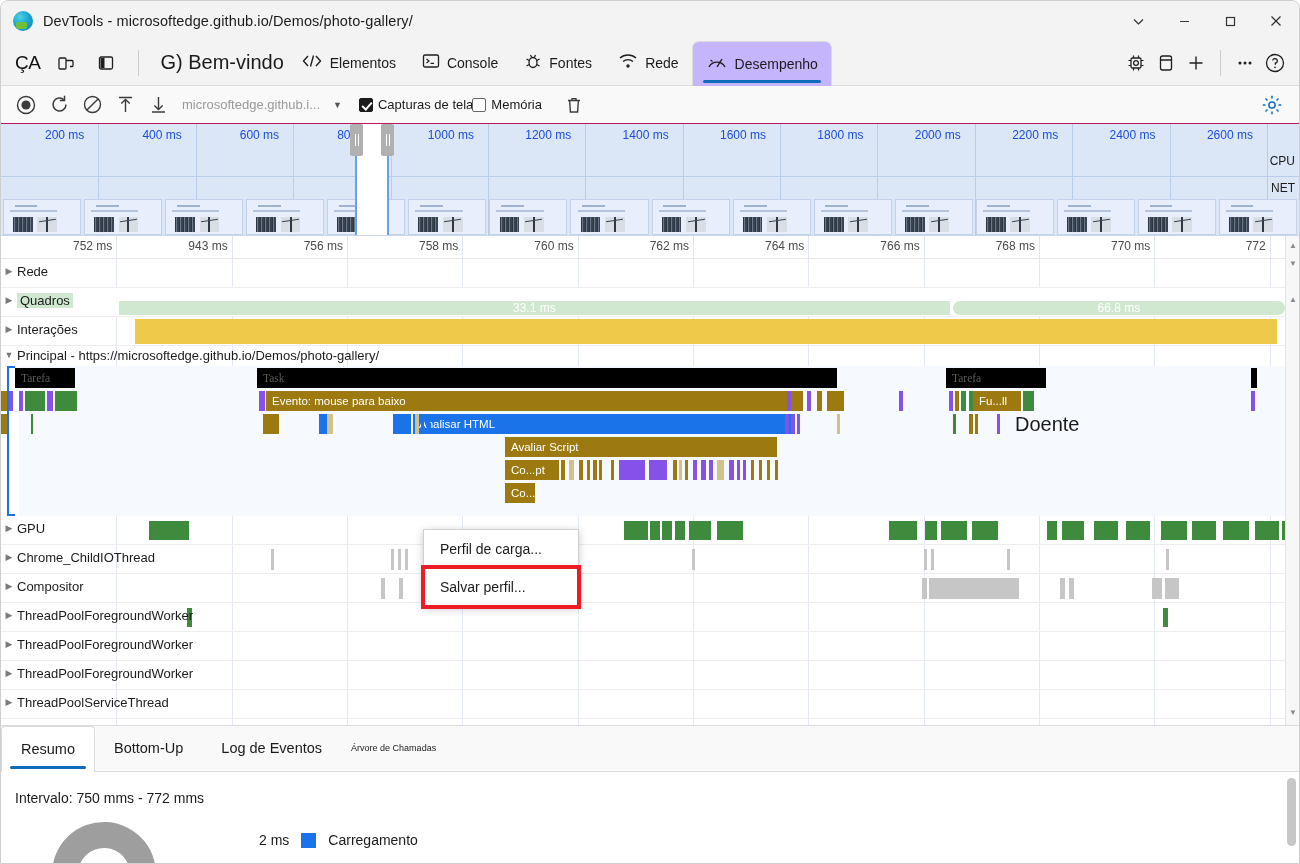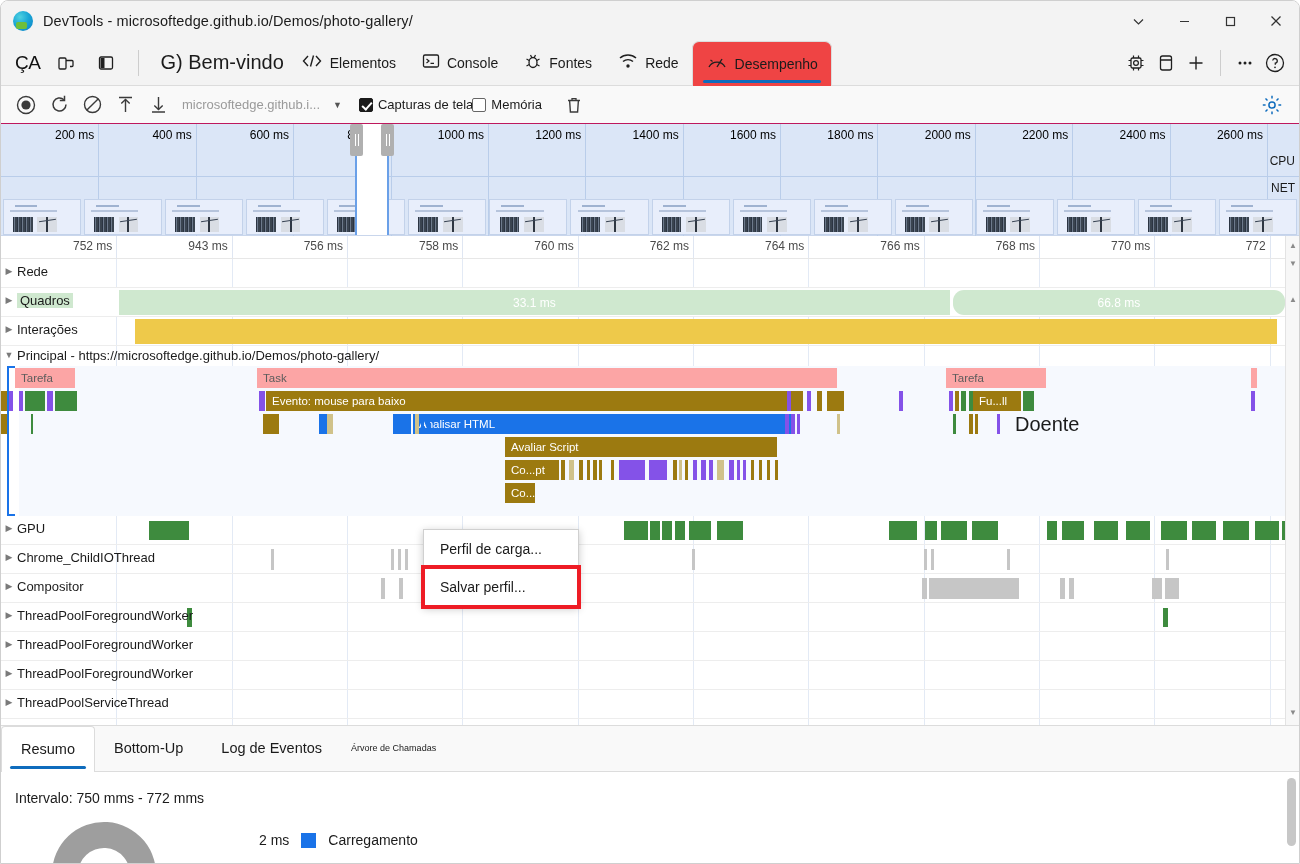--- a/index.html
+++ b/index.html
@@ -59,21 +59,21 @@
   .tabs { display: flex; align-items: flex-end; height: 45px; flex: 1; }
   .tab {
     height: 45px; display: flex; align-items: center; gap: 7px;
     padding: 0 13px; font-size: 13.5px; color: #1b1b1b;
     position: relative; white-space: nowrap;
   }
   .tab.welcome { font-size: 20px; gap: 6px; padding-right: 4px; }
   .tab.welcome .wtext { font-size: 20px; }
   .tab .tlabel { font-size: 14px; }
   .tab.active {
-    background: #ef4444;
+    background: #c4b5fd;
     border-radius: 7px 7px 0 0;
     border: 1px solid #dcdcdc; border-bottom: none;
     margin-bottom: -1px; padding-bottom: 1px;
   }
   .tab.active::after {
     content: ""; position: absolute; left: 10px; right: 10px; bottom: 3px;
     height: 3px; background: #0f6cbd; border-radius: 2px;
   }
   .tabstrip-right { display: flex; align-items: center; height: 45px; padding-right: 10px; gap: 2px; }
   .tabstrip-right .sep { width: 1px; height: 26px; background: #cdcdcd; margin: 0 8px; }
@@ -98,21 +98,21 @@
   .chkbox.checked { background: #1b1b1b; border-color: #1b1b1b; }
   .chkbox.checked::after {
     content: ""; position: absolute; left: 4px; top: 1px; width: 4px; height: 8px;
     border: solid #fff; border-width: 0 2px 2px 0; transform: rotate(42deg);
   }
   .gear-right { position: absolute; right: 12px; color: #0f6cbd; }
 
   
   .overview { height: 112px; position: relative; background: #dbe6f7; border-bottom: 1px solid #c9d6ec; }
   .ov-tick { position: absolute; top: 0; height: 112px; border-left: 1px solid #b9cdea; }
-  .ov-tick span { position: absolute; right: 5px; top: 4px; font-size: 12px; color: #000000; white-space: nowrap; }
+  .ov-tick span { position: absolute; right: 15px; top: 4px; font-size: 12px; color: #1d4ed8; white-space: nowrap; }
   .ov-cpu-band { position: absolute; left: 0; right: 0; top: 26px; height: 52px; background: #dbe6f7; }
   .ov-cpu-line { position: absolute; left: 0; right: 0; top: 52px; height: 1px; background: #b9cdea; }
   .ov-label { position: absolute; right: 4px; font-size: 12px; color: #1b1b1b; }
   .filmstrip { position: absolute; left: 0; right: 0; bottom: 0; height: 36px; display: flex; gap: 3px; padding: 0 2px; }
   .frame {
     flex: 1; background: #e8eefb; border: 1px solid #c3d2ea; position: relative; overflow: hidden;
   }
   .frame .ftitle { position: absolute; left: 14%; top: 14%; width: 30%; height: 2px; background: #9fb2d0; }
   .frame .fsub { position: absolute; left: 8%; top: 28%; width: 62%; height: 2px; background: #b6c4dc; }
   .frame .fimg1 { position: absolute; left: 12%; bottom: 5%; width: 26%; height: 44%;
@@ -145,35 +145,35 @@
     display: flex; align-items: flex-start; padding-top: 5px; z-index: 3; pointer-events: none;
   }
   .arrow { width: 16px; display: flex; justify-content: center; padding-top: 2px; color: #7a7a7a; font-size: 9px; }
   .trk-label { font-size: 13px; color: #1b1b1b; white-space: nowrap; }
   .row-net { height: 29px; border-bottom: 1px solid #ededed; }
   .row-frames { height: 29px; position: relative; background: #fff; border-bottom: 1px solid #ededed; }
   .row-inter { height: 29px; position: relative; border-bottom: 1px solid #ededed; }
   .row-main-head { height: 20px; position: relative; }
   .row-main { position: relative; }
 
-  .frames-band { position: absolute; left: 118px; right: 14px; top: 2px; height: 25px; display: flex; gap: 3px; }
+  .frames-band { position: absolute; left: 118px; right: 14px; top: 2px; height: 25px; display: flex; gap: 3px; align-items: flex-end; }
   .frame-seg { background: #cfe8cf; position: relative; display: flex; align-items: center; justify-content: center; }
   .frame-seg span { font-size: 12px; color: #ffffff; }
   .inter-band { position: absolute; left: 134px; right: 22px; top: 2px; height: 25px; background: #eec94a; }
 
   .main-url { font-size: 13px; color: #1b1b1b; }
   .sel-bracket {
     position: absolute; left: 6px; top: 0; bottom: 0; width: 8px;
     border: 2px solid #1a73e8; border-right: none; z-index: 2;
   }
   .flame { position: absolute; left: 0; right: 14px; top: 0; bottom: 0; }
   .fb { position: absolute; overflow: hidden; white-space: nowrap; font-size: 11.5px; color: #fff;
         display: flex; align-items: center; }
   .fb span { padding-left: 6px; }
-  .fb.gray { background: #fca5a5; color: #5c5c5c; }
+  .fb.gray { background: #000000; color: #5c5c5c; font-family: Liberation Serif, serif; }
   .fb.gold { background: #9c7a10; }
   .fb.blue { background: #1a73e8; }
   .fb.green { background: #3e8b3e; }
   .fb.purple { background: #8452e8; }
   .fb.tan { background: #d0c28a; }
   .main-bg { position: absolute; left: 18px; right: 14px; top: 0; bottom: 0; background: #f6f9fe; }
 
   .thr-row { height: 29px; position: relative; border-bottom: 1px solid #ededed; }
   .thr-chart { position: absolute; left: 118px; right: 14px; top: 0; bottom: 0; }
   .blk { position: absolute; top: 5px; height: 19px; }

